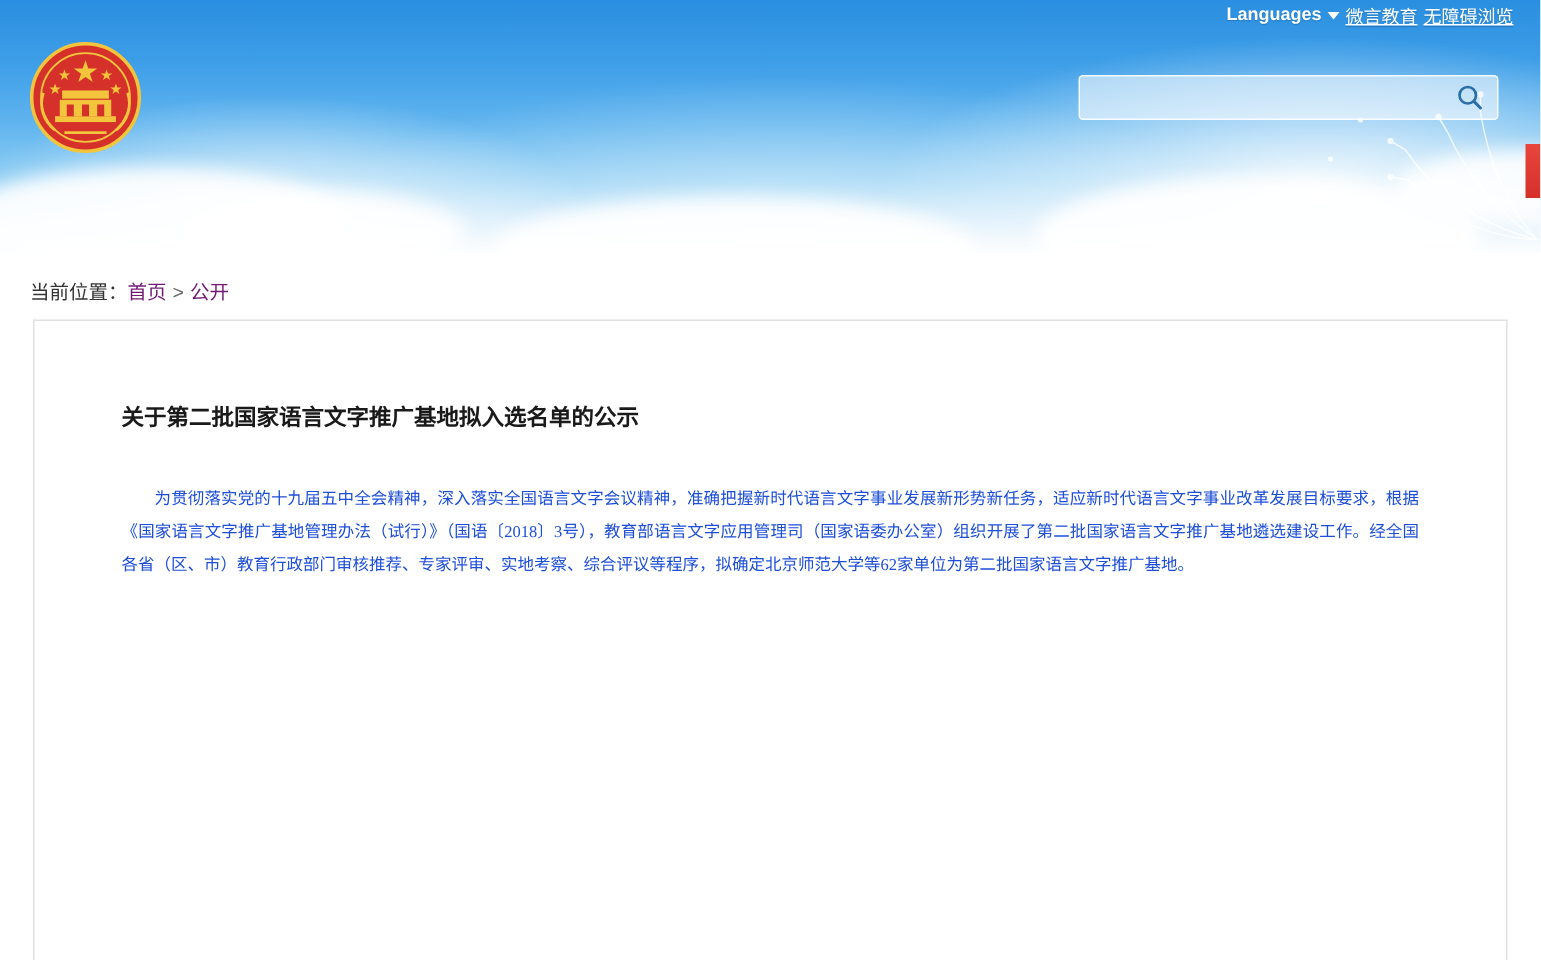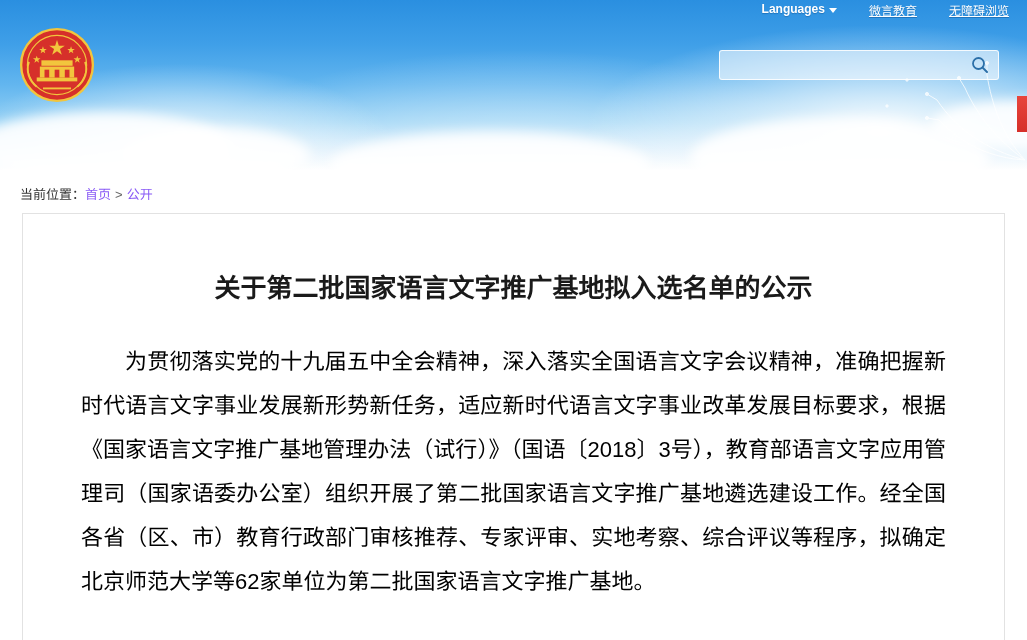--- a/index.html
+++ b/index.html
@@ -52,21 +52,21 @@
     pointer-events: none;
   }
 
   .top-links {
     position: absolute;
     top: 0;
     right: 18px;
     height: 18px;
     display: flex;
     align-items: center;
-    gap: 32px;
+    gap: 4px;
     font-size: 12px;
     color: #ffffff;
     z-index: 5;
   }
   .top-links .lnk {
     color: #ffffff;
     text-decoration: none;
     white-space: nowrap;
     font-weight: bold;
     display: inline-flex;
@@ -164,56 +164,55 @@
   }
 
   
   .breadcrumb {
     padding: 14px 0 10px 20px;
     font-size: 13px;
     color: #333333;
     background: #ffffff;
   }
   .breadcrumb a {
-    color: #8b5cf6;
+    color: #701a75;
     text-decoration: none;
     font-family: Liberation Serif, serif;
   }
   .breadcrumb .sep { margin: 0 4px; color: #666; }
 
   
   .content-wrap {
     padding: 0 22px 0 22px;
     background: #ffffff;
   }
   .panel {
     border: 1px solid #e2e2e2;
     border-bottom: none;
     background: #ffffff;
     height: 437px;
     padding: 40px 58px 0 58px;
     overflow: hidden;
   }
   .doc-title {
-    text-align: center;
-    font-size: 26px;
+    font-size: 15px;
     font-weight: bold;
     color: #1a1a1a;
     line-height: 1.6;
     margin: 14px 0 30px 0;
-    font-family: Liberation Serif, serif;
+    font-family: Liberation Mono, monospace;
   }
   .doc-p {
-    font-size: 22px;
+    font-size: 11px;
     line-height: 2.0;
-    color: #000000;
+    color: #1d4ed8;
     text-align: justify;
     text-indent: 2em;
     margin: 0 0 22px 0;
-    font-family: Liberation Sans, sans-serif;
+    font-family: Liberation Serif, serif;
   }
 </style>
 </head>
 <body>
 
 <div class="header">
 
   <div class="cloud c1"></div>
   <div class="cloud c2"></div>
   <div class="cloud c3"></div>

